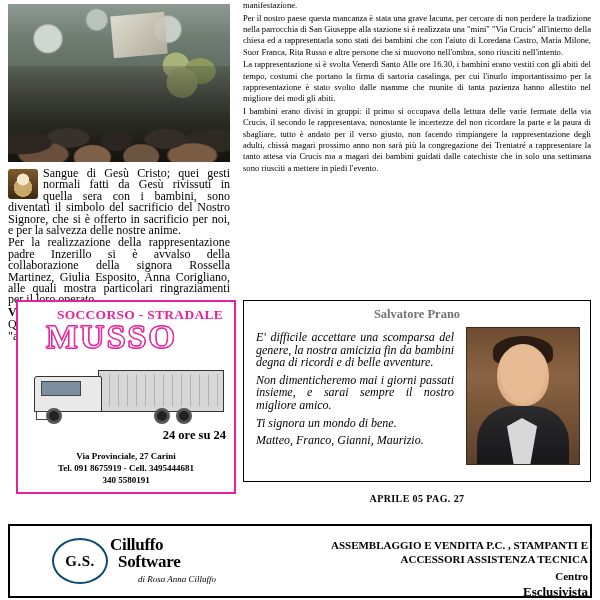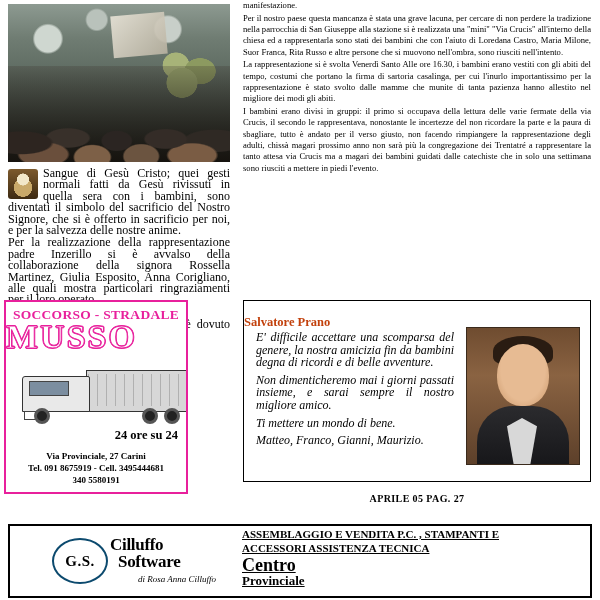--- a/index.html
+++ b/index.html
@@ -104,27 +104,28 @@
       linear-gradient(180deg,#7d5a2d,#3d2a12);
     border-radius: 3px;
   }
   .bold-head {
     font-weight: bold;
   }
 
   
   .advert {
     position: absolute;
-    left: 4px; top: 300px;
-    width: 184px;
+    left: 16px; top: 300px;
+    width: 220px;
     height: 194px;
     border: 2px solid #e8209c;
     box-sizing: border-box;
     background: #fff;
     overflow: hidden;
+    padding-left: 28px;
   }
   .advert .ad-title {
     text-align: center;
     color: #e8209c;
     font-weight: bold;
     font-size: 13.5px;
     letter-spacing: .3px;
     margin-top: 5px;
     font-family: "Liberation Serif", serif;
   }
@@ -227,24 +228,25 @@
   .memorial {
     position: absolute;
     left: 243px; top: 300px;
     width: 348px;
     height: 182px;
     border: 1px solid #000;
     box-sizing: border-box;
     background: #fff;
   }
   .memorial .mem-name {
+    text-align: center;
     font-weight: bold;
     font-size: 12.5px;
-    margin-top: 14px;
-    color: #c2410c;
+    margin-top: 6px;
+    color: #737373;
   }
   .memorial .portrait {
     position: absolute;
     right: 10px; top: 26px;
     width: 112px; height: 136px;
     background: linear-gradient(180deg,#6f4c30 0%, #8a6342 35%, #5d402a 100%);
     border: 1px solid #3a2a1c;
     overflow: hidden;
   }
   .portrait .face {
@@ -336,38 +338,37 @@
   .gs-word .w2 { display: block; margin-left: 8px; }
   .gs-sub {
     position: absolute;
     left: 128px; top: 48px;
     font-size: 9px;
     font-style: italic;
     color: #000;
   }
   .ad-right {
     position: absolute;
-    left: 232px; top: 1px;
+    left: 232px; top: 12px;
     width: 346px;
-    text-align: left;
-    text-decoration: underline;
+    text-align: right;
   }
   .ad-right .l1 {
     font-weight: bold;
     font-size: 11px;
     line-height: 14px;
   }
   .ad-right .l2 {
     font-weight: bold;
     font-size: 11px;
     line-height: 14px;
   }
   .ad-right .l3 {
     font-weight: bold;
-    font-size: 18px;
+    font-size: 11px;
     line-height: 16px;
     margin-top: 2px;
   }
   .ad-right .l4 {
     font-weight: bold;
     font-size: 13px;
     line-height: 16px;
   }
 </style>
 </head>
@@ -428,36 +429,36 @@
       <div class="mem-name">Salvatore Prano</div>
       <div class="portrait">
         <div class="body"></div>
         <div class="shirt"></div>
         <div class="hair"></div>
         <div class="face"></div>
       </div>
       <div class="mem-text">
         <p>E' difficile accettare una scomparsa del genere, la nostra amicizia fin da bambini degna di ricordi e di belle avventure.</p>
         <p>Non dimenticheremo mai i giorni passati insieme, e sarai sempre il nostro migliore amico.</p>
-        <p>Ti mettere un mondo di bene.</p>
+        <p>Ti signora un mondo di bene.</p>
         <p>Matteo, Franco, Gianni, Maurizio.</p>
       </div>
     </div>
 
     <div class="issue-line">APRILE  05 PAG. 27</div>
   </div>
 
   <div class="bottom-ad">
     <div class="gs-logo">G.S.</div>
     <div class="gs-word">
       <span>Cilluffo</span>
       <span class="w2">Software</span>
     </div>
     <div class="gs-sub">di Rosa Anna Cilluffo</div>
     <div class="ad-right">
       <div class="l1">ASSEMBLAGGIO E VENDITA P.C. , STAMPANTI E</div>
       <div class="l2">ACCESSORI ASSISTENZA TECNICA</div>
       <div class="l3">Centro</div>
-      <div class="l4">Provinciale</div>
+      <div class="l4">Esclusivista</div>
     </div>
   </div>
 
 </div>
 
 </body></html>

